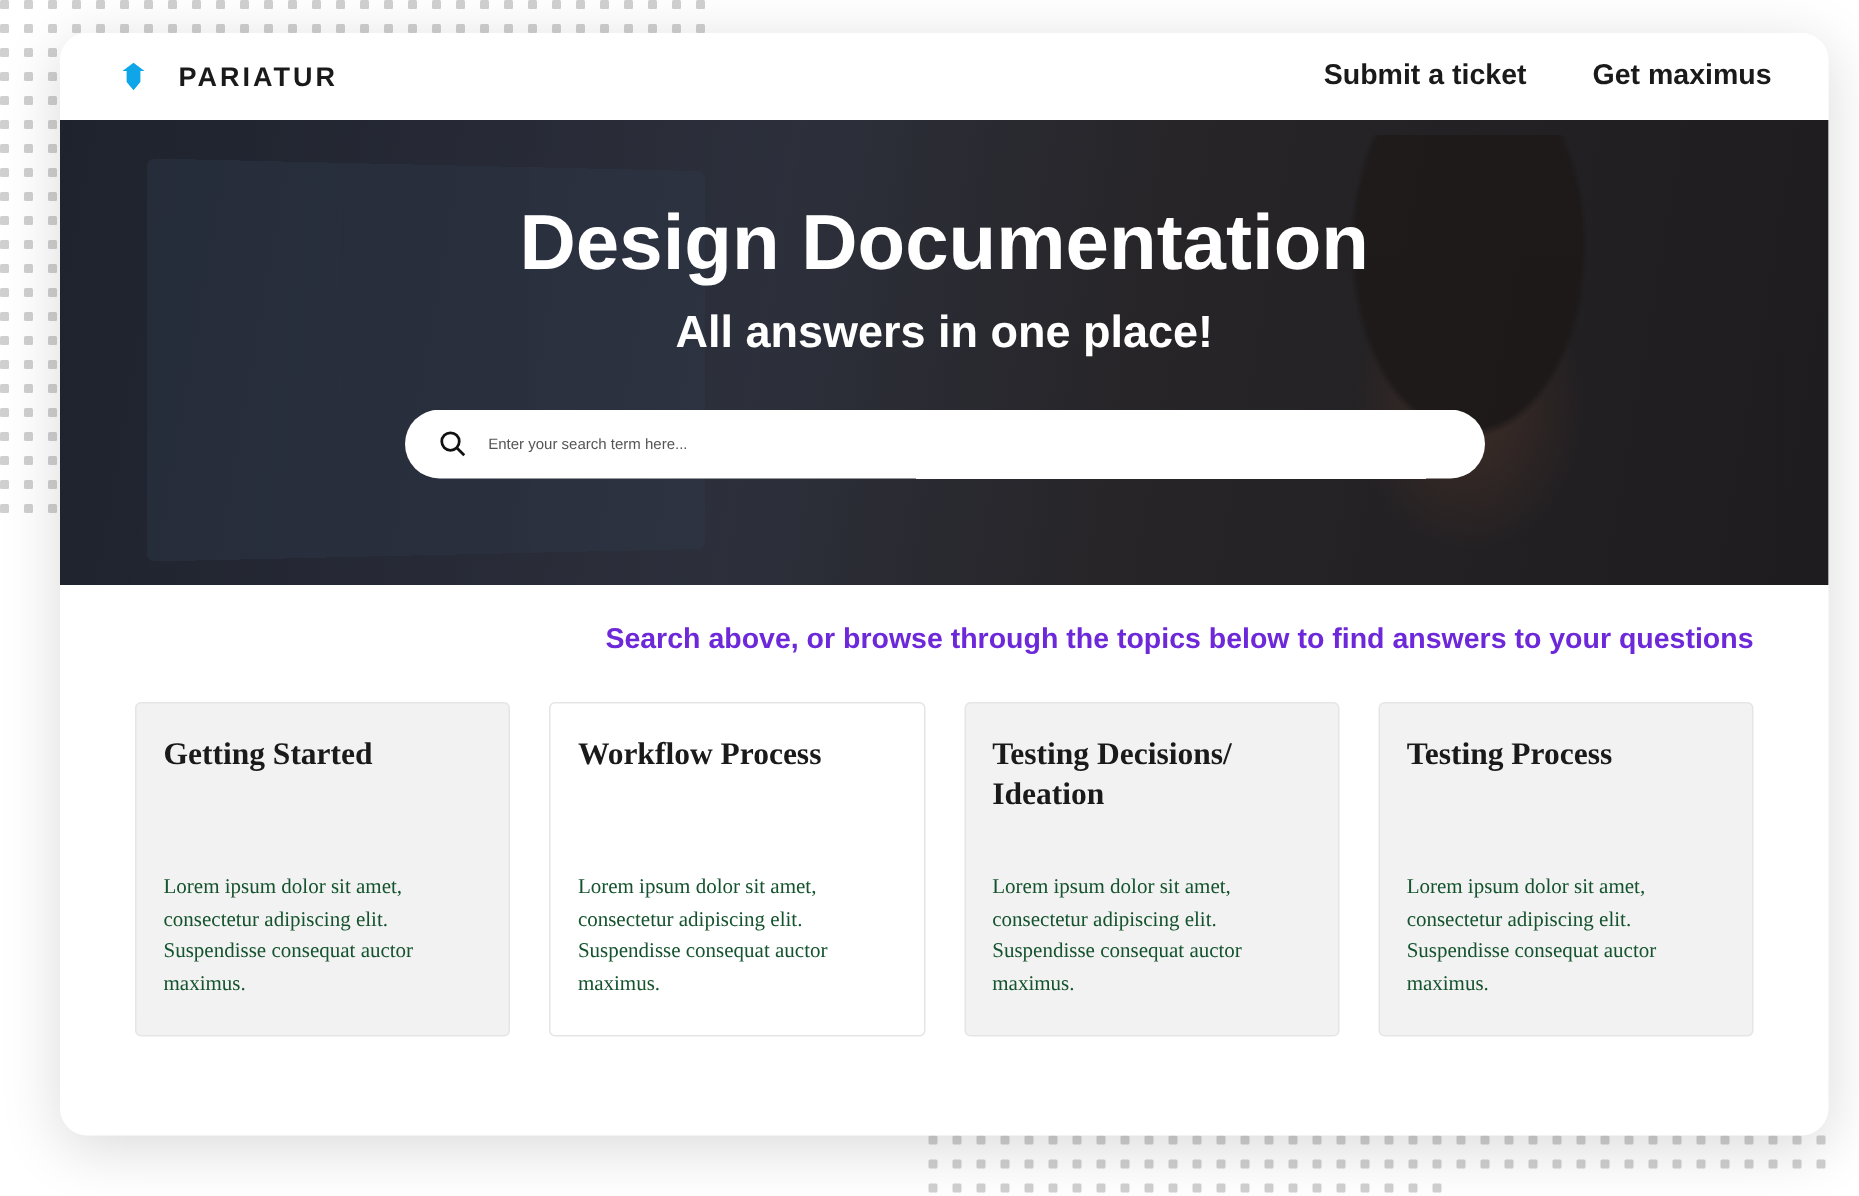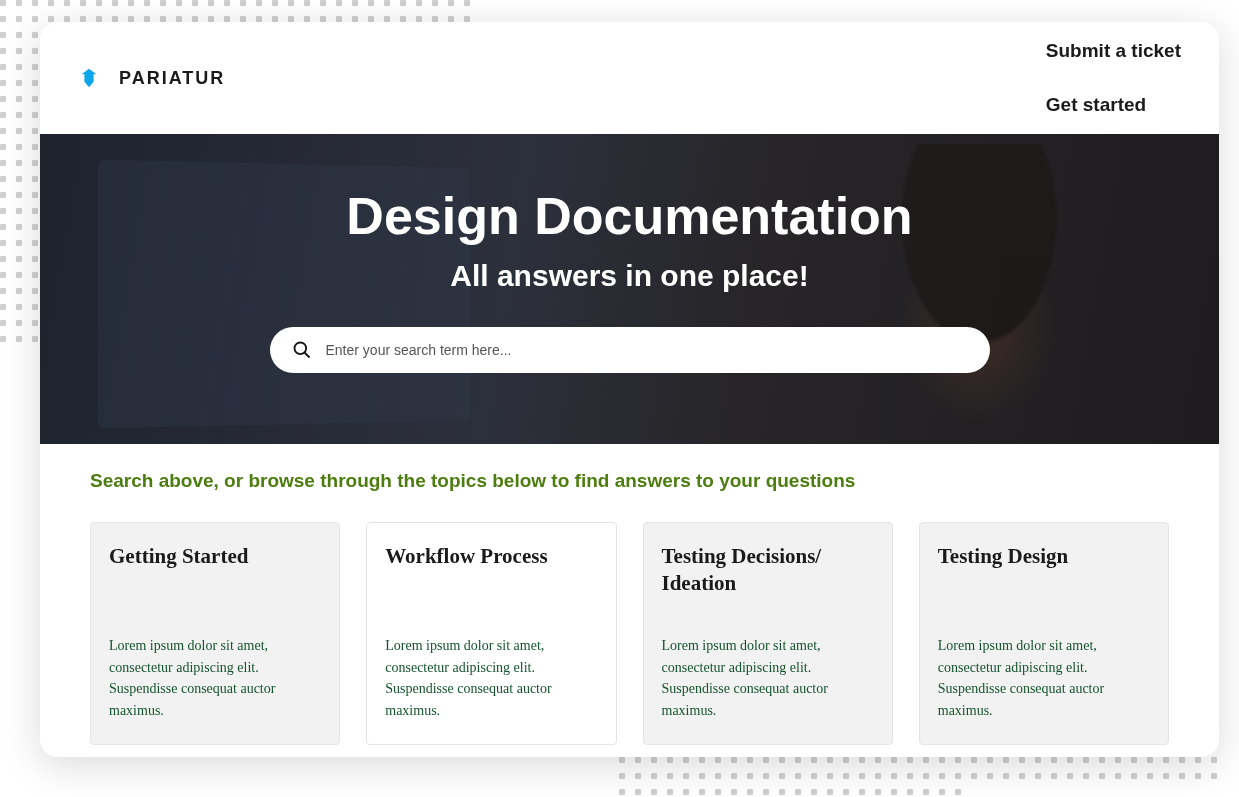--- a/index.html
+++ b/index.html
@@ -75,22 +75,21 @@
       color: #0ea5e9;
     }
     .logo-text {
       font-size: 18px;
       font-weight: 600;
       letter-spacing: 2px;
       color: #1a1a1a;
     }
     .nav-links {
       display: flex;
-      gap: 32px;
-      flex-direction: column;
+      gap: 44px;
     }
     .nav-link {
       font-size: 19px;
       font-weight: 700;
       color: #1a1a1a;
       cursor: pointer;
     }
     .hero {
       position: relative;
       height: 310px;
@@ -149,36 +148,36 @@
       z-index: 2;
     }
     .search-icon {
       width: 20px;
       height: 20px;
       flex-shrink: 0;
     }
     .search-input {
       border: none;
       outline: none;
-      font-size: 14px;
+      font-size: 10px;
       color: #333;
       width: 100%;
       background: transparent;
     }
     .search-input::placeholder {
       color: #555;
     }
     .content {
       padding: 26px 50px 30px;
     }
     .helper-text {
-      text-align: left;
+      text-align: right;
       font-size: 19px;
       font-weight: 700;
-      color: #4d7c0f;
+      color: #6d28d9;
       margin-bottom: 30px;
     }
     .cards {
       display: grid;
       grid-template-columns: repeat(4, 1fr);
       gap: 26px;
     }
     .card {
       background: #f2f2f2;
       border: 1px solid #e5e5e5;
@@ -1736,21 +1735,21 @@
 <div class="browser-frame">
   <div class="header">
     <div class="logo-wrap">
       <svg class="logo-icon" viewBox="0 0 24 24" fill="currentColor">
         <path d="M12 2 L20 8 L17 8 L17 16 L12 22 L7 16 L7 8 L4 8 Z"></path>
       </svg>
       <span class="logo-text">PARIATUR</span>
     </div>
     <div class="nav-links">
       <span class="nav-link">Submit a ticket</span>
-      <span class="nav-link">Get started</span>
+      <span class="nav-link">Get maximus</span>
     </div>
   </div>
 
   <div class="hero">
     <div class="hero-bg-left"></div>
     <div class="hero-bg-face"></div>
     <h1 class="hero-title">Design Documentation</h1>
     <div class="hero-subtitle">All answers in one place!</div>
     <div class="search-bar">
       <svg class="search-icon" viewBox="0 0 24 24" fill="none" stroke="#111" stroke-width="2.2">
@@ -1770,18 +1769,18 @@
       </div>
       <div class="card white">
         <div class="card-title">Workflow Process</div>
         <div class="card-desc">Lorem ipsum dolor sit amet, consectetur adipiscing elit. Suspendisse consequat auctor maximus.</div>
       </div>
       <div class="card">
         <div class="card-title">Testing Decisions/ Ideation</div>
         <div class="card-desc">Lorem ipsum dolor sit amet, consectetur adipiscing elit. Suspendisse consequat auctor maximus.</div>
       </div>
       <div class="card">
-        <div class="card-title">Testing Design</div>
+        <div class="card-title">Testing Process</div>
         <div class="card-desc">Lorem ipsum dolor sit amet, consectetur adipiscing elit. Suspendisse consequat auctor maximus.</div>
       </div>
     </div>
   </div>
 </div>
 
 </body></html>

